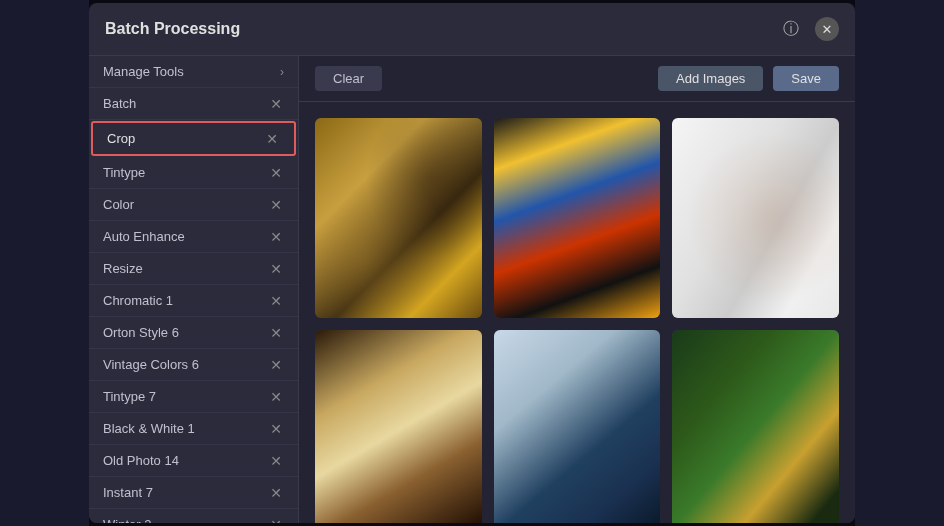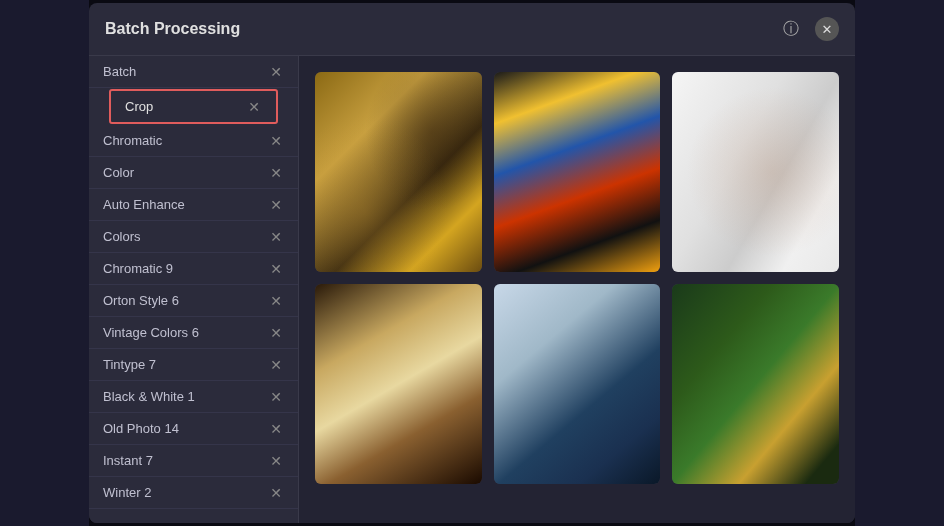--- a/index.html
+++ b/index.html
@@ -96,21 +96,21 @@
       color: #c0c0d0;
       font-size: 13px;
       border-bottom: 1px solid #35354a;
       transition: background 0.15s;
     }
     .sidebar-item.active {
       border: 2px solid #e05c5c;
       background: #2b2b3b;
       color: #e0e0e0;
       border-radius: 3px;
-      margin: 1px 20px;
+      margin: 1px 2px;
     }
     .sidebar-item .item-right {
       display: flex;
       align-items: center;
       gap: 4px;
     }
     .remove-btn {
       background: none;
       border: none;
       cursor: pointer;
@@ -234,41 +234,45 @@
         <button class="icon-btn close-btn">
           <span>✕</span>
         </button>
       </div>
     </div>
 
     <div class="modal-body">
 
       <div class="sidebar">
 
+        <div class="sidebar-item">
+          <span>Manage Tools</span>
+          <span class="arrow-icon">›</span>
+        </div>
 
         <div class="sidebar-item">
           <span>Batch</span>
           <div class="item-right">
             <button class="remove-btn">
               <span>✕</span>
             </button>
           </div>
         </div>
 
         <div class="sidebar-item active">
           <span>Crop</span>
           <div class="item-right">
             <button class="remove-btn">
               <span>✕</span>
             </button>
           </div>
         </div>
 
         <div class="sidebar-item">
-          <span>Chromatic</span>
+          <span>Tintype</span>
           <div class="item-right">
             <button class="remove-btn">
               <span>✕</span>
             </button>
           </div>
         </div>
 
         <div class="sidebar-item">
           <span>Color</span>
           <div class="item-right">
@@ -281,30 +285,30 @@
         <div class="sidebar-item">
           <span>Auto Enhance</span>
           <div class="item-right">
             <button class="remove-btn">
               <span>✕</span>
             </button>
           </div>
         </div>
 
         <div class="sidebar-item">
-          <span>Colors</span>
-          <div class="item-right">
-            <button class="remove-btn">
-              <span>✕</span>
-            </button>
-          </div>
-        </div>
-
-        <div class="sidebar-item">
-          <span>Chromatic 9</span>
+          <span>Resize</span>
+          <div class="item-right">
+            <button class="remove-btn">
+              <span>✕</span>
+            </button>
+          </div>
+        </div>
+
+        <div class="sidebar-item">
+          <span>Chromatic 1</span>
           <div class="item-right">
             <button class="remove-btn">
               <span>✕</span>
             </button>
           </div>
         </div>
 
         <div class="sidebar-item">
           <span>Orton Style 6</span>
           <div class="item-right">
@@ -365,20 +369,25 @@
             <button class="remove-btn">
               <span>✕</span>
             </button>
           </div>
         </div>
 
       </div>
 
       <div class="content-area">
 
+        <div class="toolbar">
+          <button class="toolbar-btn btn-clear">Clear</button>
+          <button class="toolbar-btn btn-add">Add Images</button>
+          <button class="toolbar-btn btn-save">Save</button>
+        </div>
 
         <div class="image-grid">
           <div class="image-cell">
             <div class="image-placeholder img-1"></div>
           </div>
           <div class="image-cell">
             <div class="image-placeholder img-2"></div>
           </div>
           <div class="image-cell">
             <div class="image-placeholder img-3"></div>

